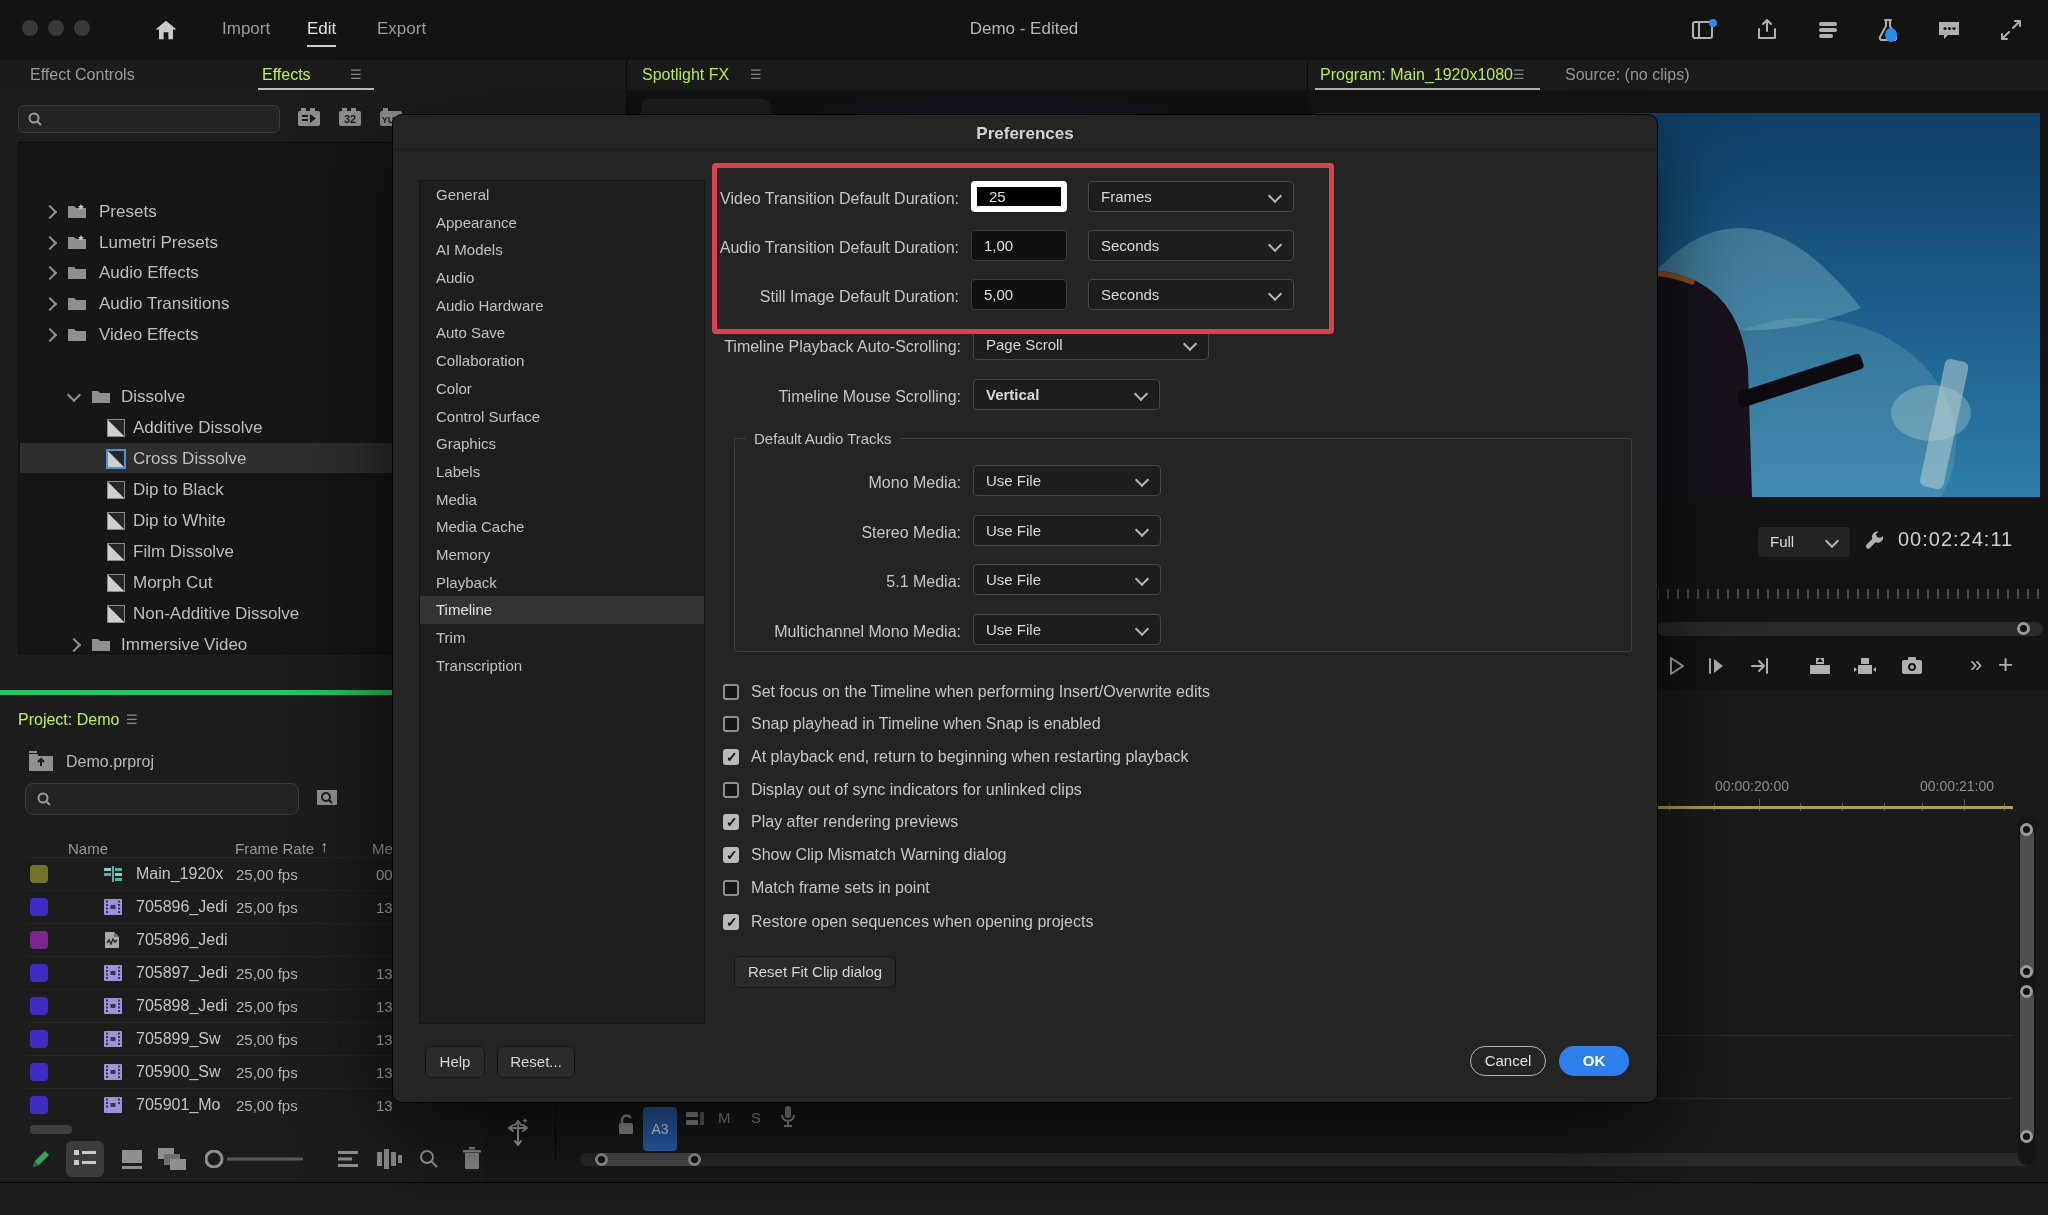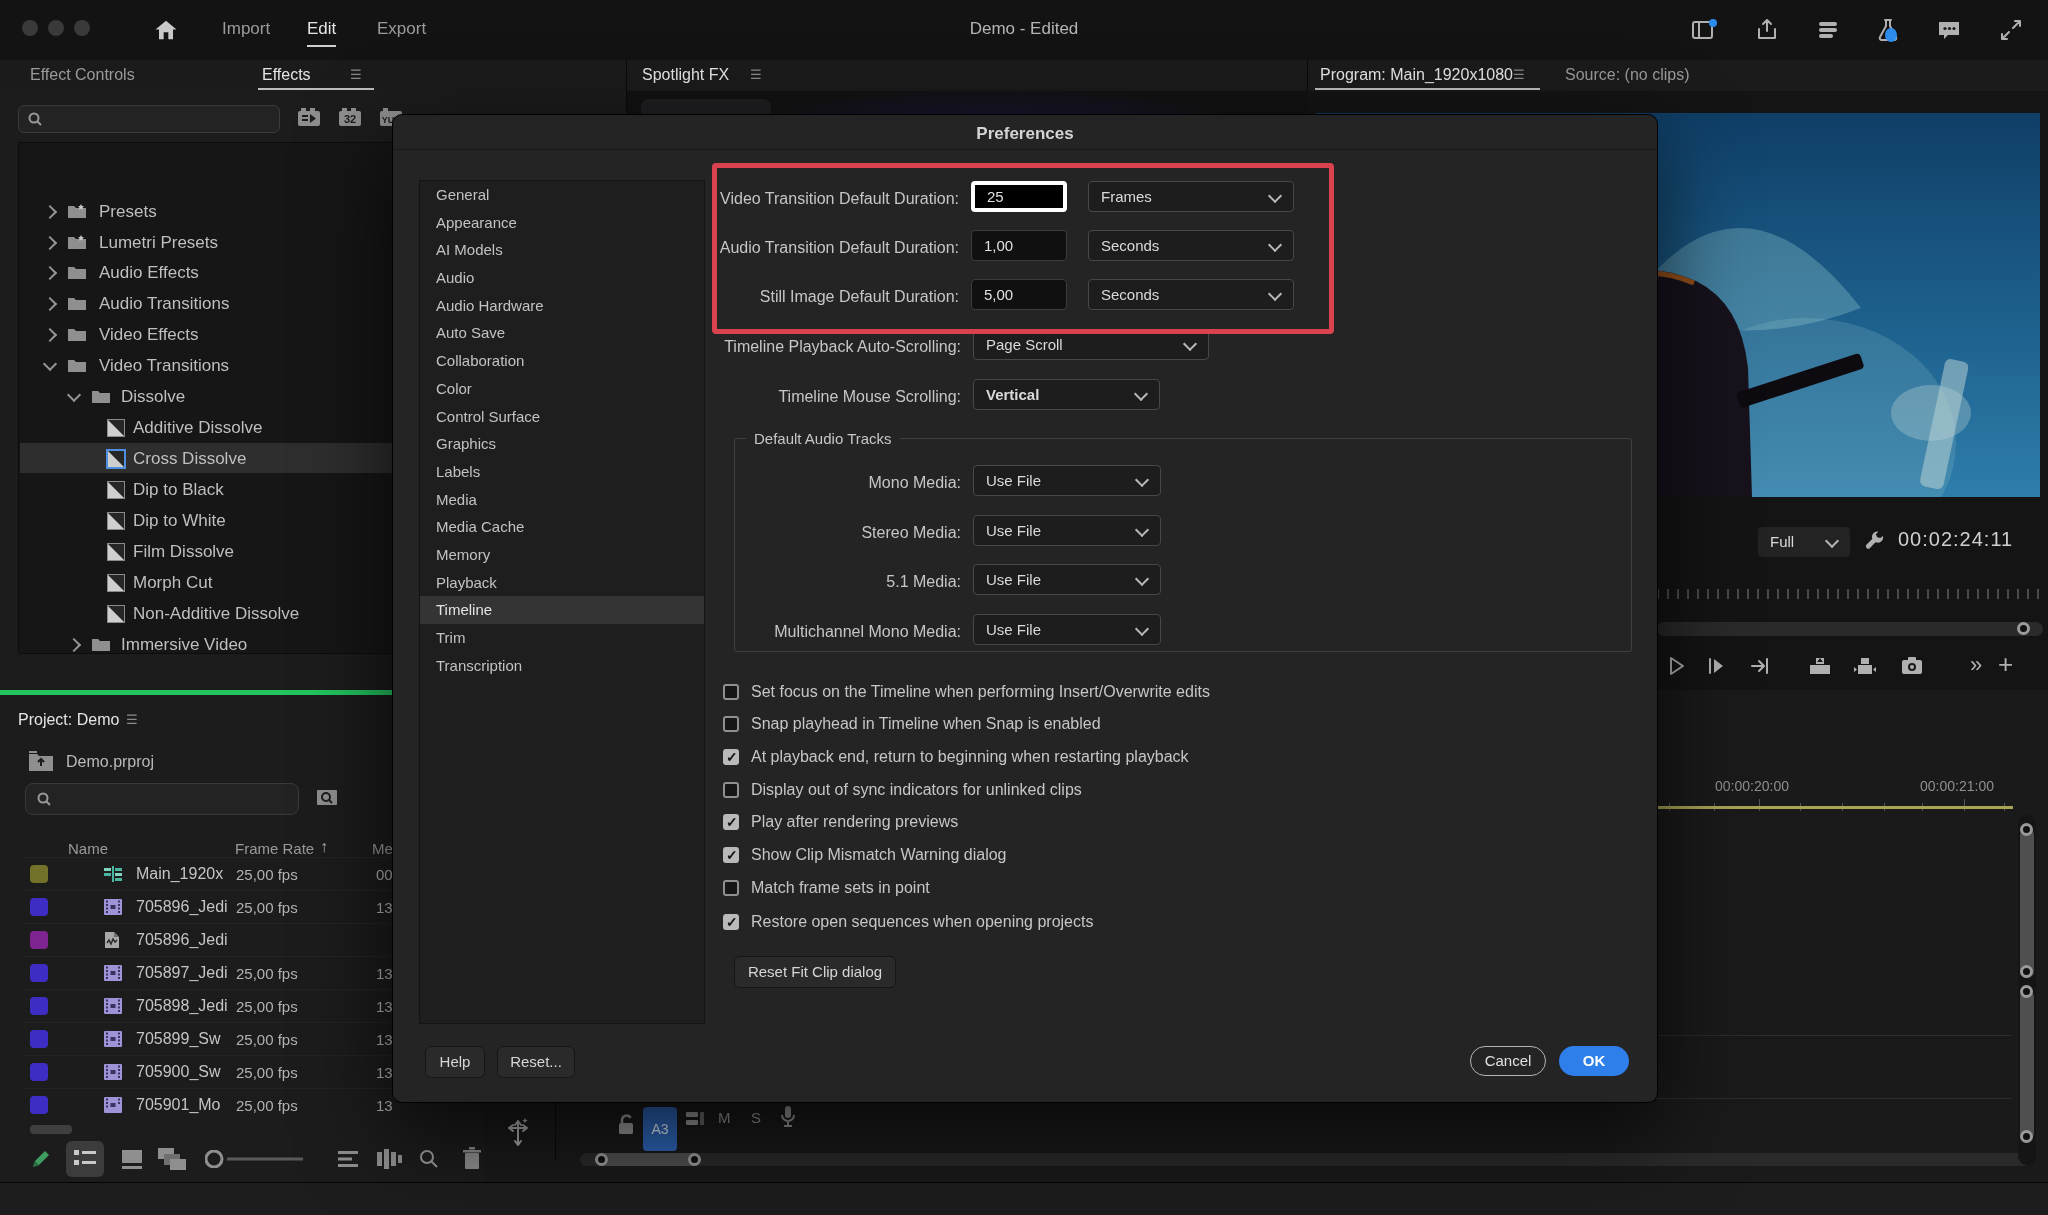--- a/index.html
+++ b/index.html
@@ -9,21 +9,21 @@
   
   #topbar{left:0;top:0;width:2048px;height:60px;background:#131313;border-bottom:1px solid #060606;}
   .tl{width:16px;height:16px;border-radius:50%;background:#3a3a3a;top:20px;}
   .menuitem{top:19px;font-size:17px;color:#9b9b9b;}
   .menuitem.active{color:#e4e4e4;border-bottom:2px solid #d0d0d0;padding-bottom:6px;}
   #apptitle{top:19px;left:0;width:2048px;text-align:center;font-size:17px;color:#b5b5b5;}
   .topicon{top:16px;width:28px;height:28px;}
   
   #tabrow{left:0;top:60px;width:2048px;height:31px;background:#1b1b1b;border-bottom:1px solid #0c0c0c;}
   .ptab{top:66px;font-size:16px;color:#9a9a9a;white-space:nowrap;}
-  .ptab.active{color:#e5e5e5;}
+  .ptab.active{color:#bef264;}
   .tabline{height:2px;background:#bdbdbd;top:88px;}
   .burger{font-size:13px;color:#8a8a8a;top:67px;}
   .vdiv{width:1px;background:#0a0a0a;}
   
   #fxpanel{left:0;top:91px;width:626px;height:599px;background:#1c1c1c;}
   .searchbox{background:#232323;border:1px solid #3a3a3a;border-radius:6px;}
   .mag{stroke:#9a9a9a;fill:none;stroke-width:2;}
   #fxtree{left:18px;top:51px;width:596px;height:510px;background:#161616;border:1px solid #0d0d0d;}
   .trow{position:absolute;left:0;width:100%;height:30px;cursor:default;}
   .tlab{position:absolute;top:5px;font-size:17px;color:#bfbfbf;white-space:nowrap;}
@@ -64,21 +64,21 @@
   #dialog{left:392px;top:114px;width:1264px;height:987px;background:#242424;border:1px solid #000;
           border-radius:10px;box-shadow:0 30px 90px rgba(0,0,0,.7);z-index:50;}
   #dlgtitle{left:0;top:9px;width:100%;text-align:center;font-size:17px;font-weight:600;color:#d4d4d4;}
   #dlgsep{left:0;top:34px;width:100%;height:1px;background:#1a1a1a;}
   #sidebar{left:26px;top:65px;width:284px;height:842px;background:#1e1e1e;border:1px solid #141414;overflow:hidden;}
   .sbitem{height:27.7px;line-height:27.7px;padding-left:16px;font-size:15px;color:#c2c2c2;cursor:default;}
   .sbitem.sel{background:#343434;color:#e2e2e2;}
   .lbl{position:absolute;text-align:right;font-size:16px;color:#c6c6c6;white-space:nowrap;}
   .inp{position:absolute;width:96px;height:31px;background:#101010;border:1px solid #3c3c3c;border-radius:4px;
        color:#e0e0e0;font-size:15px;font-family:"Liberation Sans",sans-serif;padding:0 0 0 12px;box-sizing:border-box;outline:none;}
-  .inp.focus{border:4px solid #ffffff;background:#000;}
+  .inp.focus{border:6px solid #ffffff;background:#000;}
   .dd{position:absolute;height:31px;background:#1d1d1d;border:1px solid #484848;border-radius:4px;box-sizing:border-box;}
   .ddval{position:absolute;left:12px;top:6px;font-size:15px;color:#dadada;white-space:nowrap;}
   .ddchev{position:absolute;right:13px;top:9px;width:8px;height:8px;border-right:2px solid #b8b8b8;border-bottom:2px solid #b8b8b8;transform:rotate(45deg);}
   .cb{position:absolute;width:16px;height:16px;border:2px solid #8f8f8f;border-radius:3px;background:#161616;box-sizing:border-box;}
   .cb[data-checked="true"]{background:#b9b9b9;border-color:#b9b9b9;}
   .cb[data-checked="true"]::after{content:"✓";position:absolute;left:1px;top:-2px;font-size:14px;font-weight:bold;color:#141414;}
   .cblab{position:absolute;font-size:16px;color:#c6c6c6;white-space:nowrap;}
   .btn{position:absolute;height:30px;background:#2a2a2a;border:1px solid #161616;border-radius:6px;
        color:#d6d6d6;font-size:15px;text-align:center;line-height:30px;}
   .pill{position:absolute;height:30px;border-radius:15px;font-size:15px;text-align:center;line-height:30px;}
@@ -208,27 +208,20 @@
             <path d="M1 3 h6 l2 2 h10 v10 h-18 z" fill="#8f8f8f"></path>
           </svg>
         <span class="tlab" style="left:80px;">Audio Transitions</span>
       </div>
       <div class="trow" style="top:177px;">
         <span class="tchev chr" style="left:26px;"></span>
         <svg class="abs" style="left:48px;top:6px;" width="20" height="17" viewBox="0 0 20 17">
             <path d="M1 3 h6 l2 2 h10 v10 h-18 z" fill="#8f8f8f"></path>
           </svg>
         <span class="tlab" style="left:80px;">Video Effects</span>
-      </div>
-      <div class="trow" style="top:208px;">
-        <span class="tchev chd" style="left:26px;top:8px;"></span>
-        <svg class="abs" style="left:48px;top:6px;" width="20" height="17" viewBox="0 0 20 17">
-            <path d="M1 3 h6 l2 2 h10 v10 h-18 z" fill="#8f8f8f"></path>
-          </svg>
-        <span class="tlab" style="left:80px;">Video Transitions</span>
       </div>
       <div class="trow" style="top:239px;">
         <span class="tchev chd" style="left:50px;top:8px;"></span>
         <svg class="abs" style="left:72px;top:6px;" width="20" height="17" viewBox="0 0 20 17">
             <path d="M1 3 h6 l2 2 h10 v10 h-18 z" fill="#8f8f8f"></path>
           </svg>
         <span class="tlab" style="left:102px;">Dissolve</span>
       </div>
       <div class="trow" style="top:270px;">
         <span class="ticon" style="left:88px;"></span>

